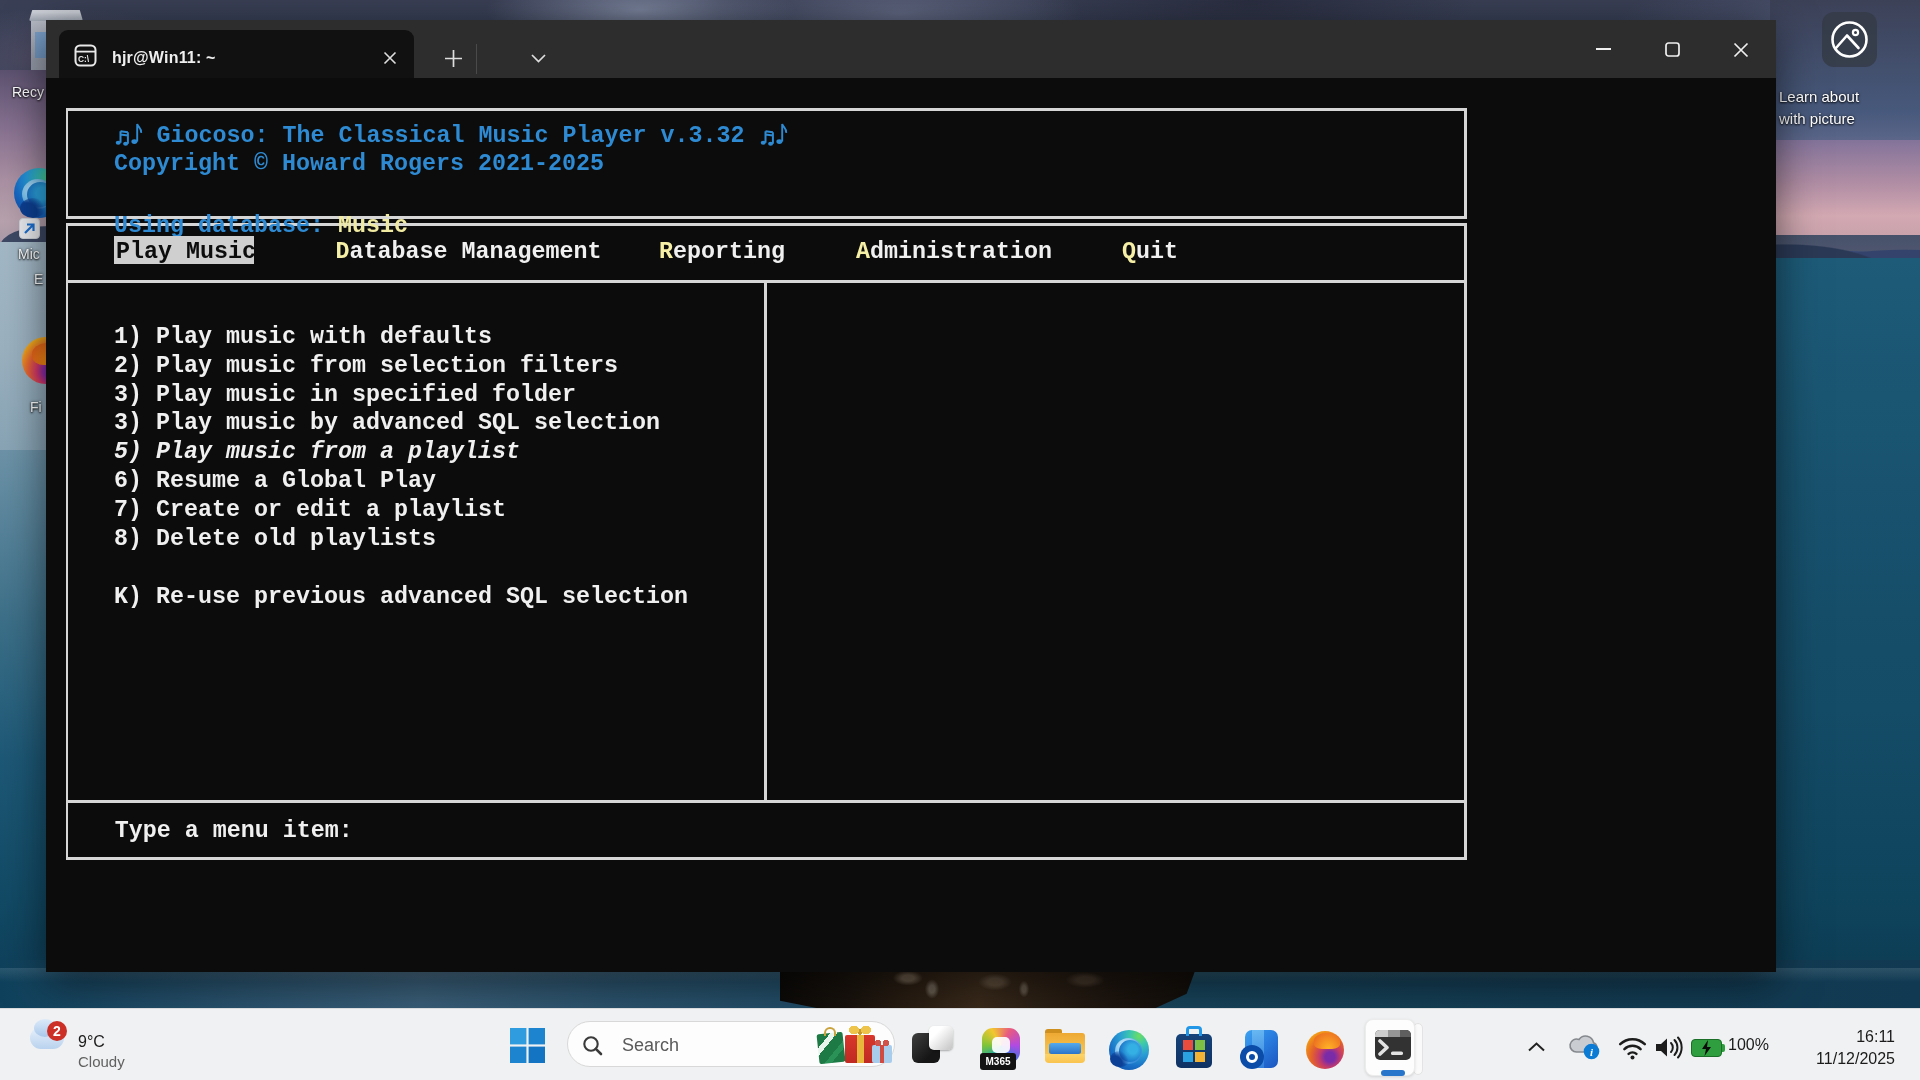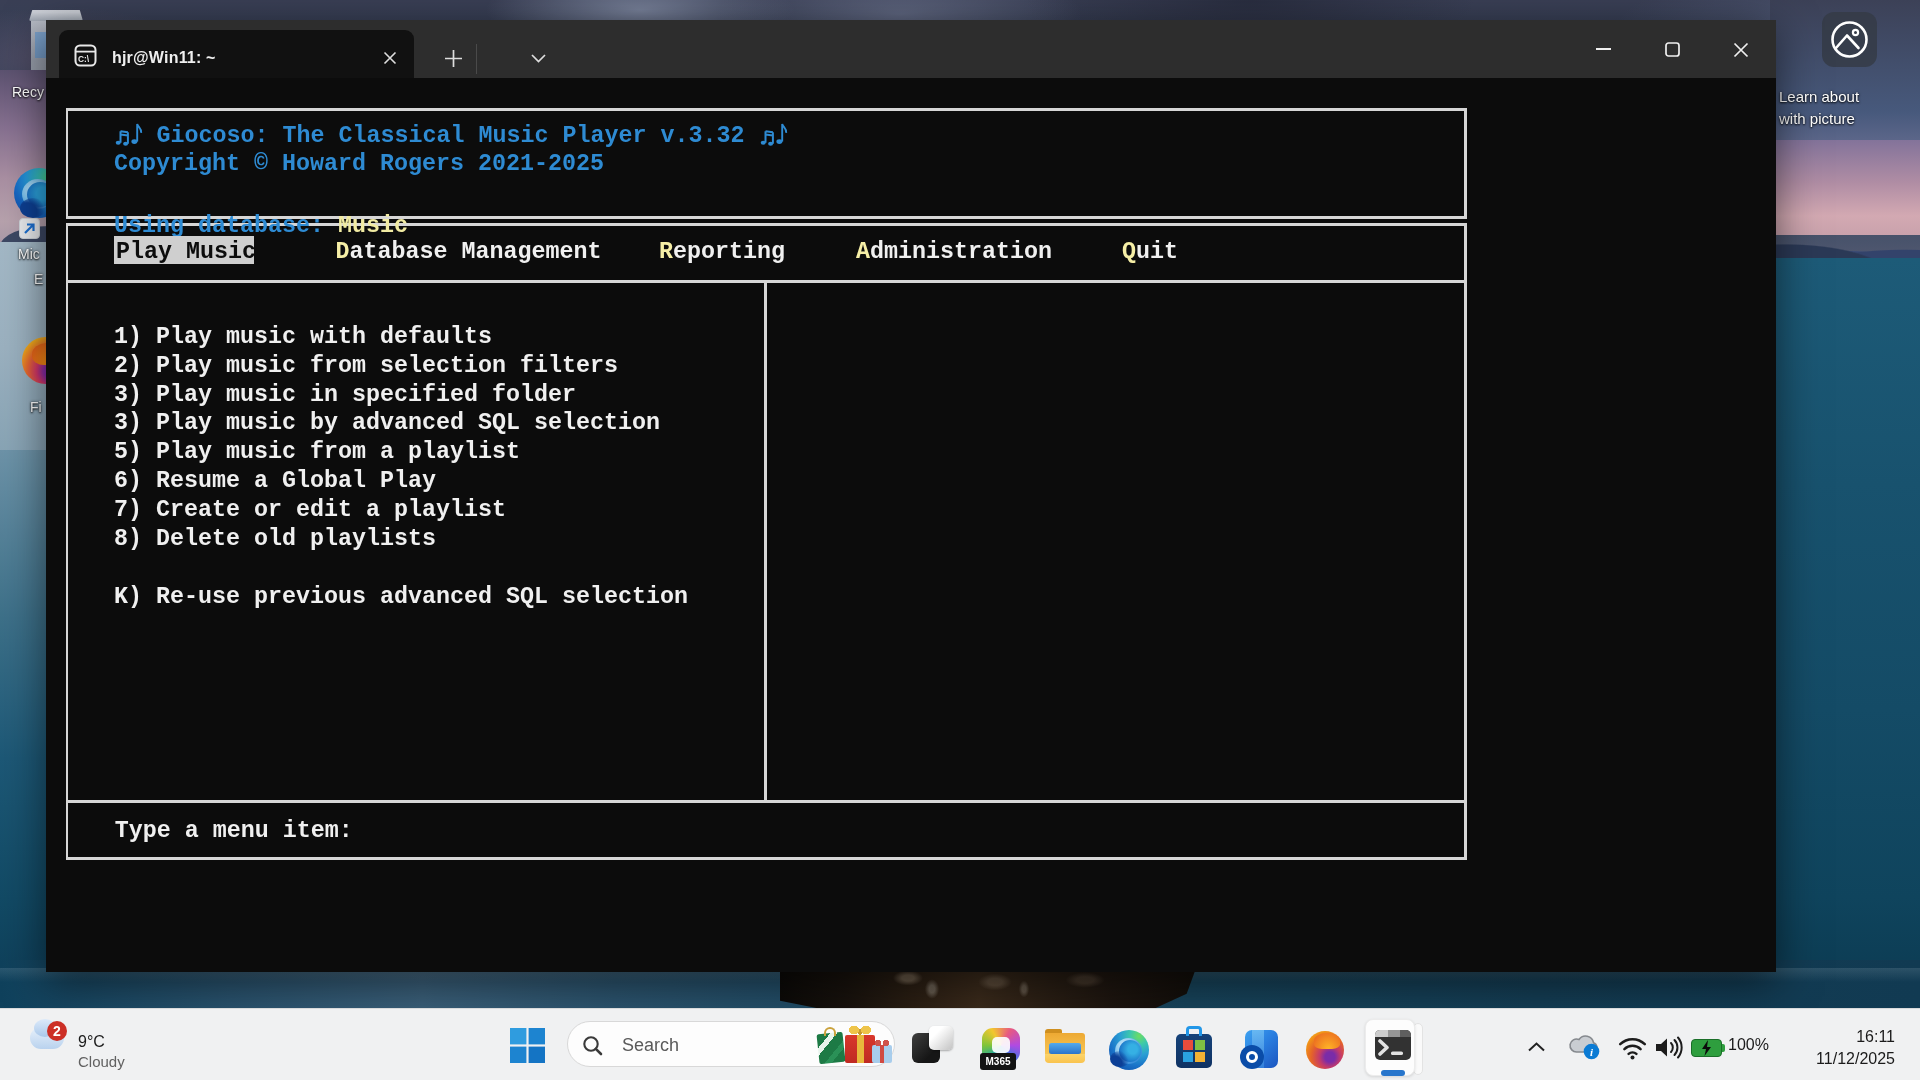--- a/index.html
+++ b/index.html
@@ -175,21 +175,21 @@
     <div class="m" style="left:70px;top:220.8px;color:#0c0c0c;">Play Music</div>
     <div class="m wht" style="left:278.5px;top:220.8px;margin-left:11px;"><span class="ylt">D</span>atabase Management</div>
     <div class="m wht" style="left:613px;top:220.8px;"><span class="ylt">R</span>eporting</div>
     <div class="m wht" style="left:810px;top:220.8px;"><span class="ylt">A</span>dministration</div>
     <div class="m wht" style="left:1076px;top:220.8px;"><span class="ylt">Q</span>uit</div>
 
     <div class="m wht" style="left:68px;top:305.8px;">1) Play music with defaults</div>
     <div class="m wht" style="left:68px;top:334.7px;">2) Play music from selection filters</div>
     <div class="m wht" style="left:68px;top:363.5px;">3) Play music in specified folder</div>
     <div class="m wht" style="left:68px;top:392.4px;">3) Play music by advanced SQL selection</div>
-    <div class="m wht" style="left:68px;top:421.2px;">5) Play music from a playlist</div>
+    <div class="m wht" style="left:68px;top:421.2px;font-style:italic;">5) Play music from a playlist</div>
     <div class="m wht" style="left:68px;top:450.1px;">6) Resume a Global Play</div>
     <div class="m wht" style="left:68px;top:478.9px;">7) Create or edit a playlist</div>
     <div class="m wht" style="left:68px;top:507.8px;text-align:right;">8) Delete old playlists</div>
     <div class="m wht" style="left:68px;top:565.5px;">K) Re-use previous advanced SQL selection</div>
 
     <div class="m wht" style="left:68.7px;top:799.8px;">Type a menu item:</div>
   </div>
 </div>
 <div id="taskbar">
 

